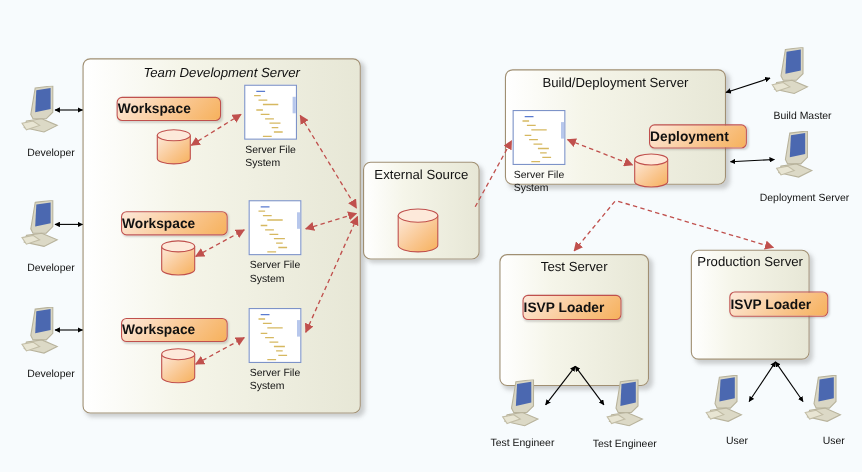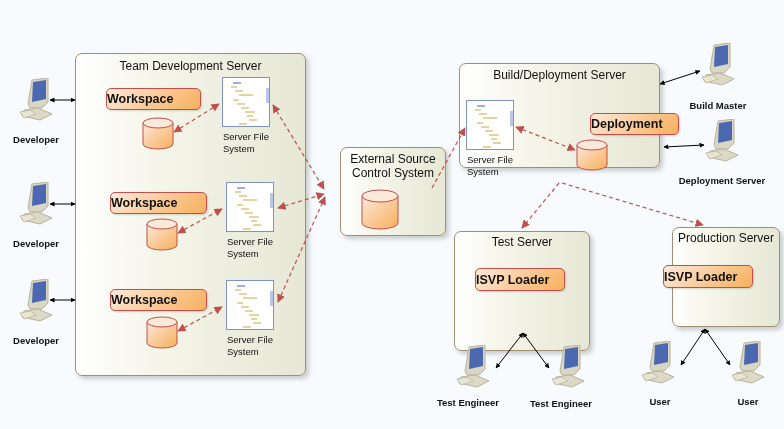--- a/index.html
+++ b/index.html
@@ -6,48 +6,47 @@
   body { width:784px; height:429px; background:#f7fbfd; position:relative; overflow:hidden;
          font-family:"Liberation Sans", sans-serif; }
   .node { position:absolute; border:1px solid #a08f72; border-radius:7px;
           background:linear-gradient(90deg,#ffffff 0%,#f5f5e9 35%,#e7e7d6 100%);
           box-shadow:3px 3px 4px rgba(120,120,120,0.35); box-sizing:border-box; }
   .node-title { position:absolute; left:0; right:0; text-align:center; font-size:12px; color:#111; }
   .artifact { position:absolute; border:1px solid #c0504d; border-radius:5px; box-sizing:border-box;
               background:linear-gradient(135deg,#fde9da 0%,#f9c58d 60%,#f6b15c 100%);
               font-weight:bold; font-size:12.5px; text-align:left; color:#111;
               box-shadow:1px 1px 2px rgba(0,0,0,0.15); }
-  .label { position:absolute; font-size:9.5px; color:#111; text-align:center; white-space:nowrap;font-weight:bold; }
+  .label { position:absolute; font-size:9.5px; color:#111; text-align:right; white-space:nowrap; }
   .fslabel { position:absolute; font-size:9.5px; color:#111; line-height:12px; }
   .fs { position:absolute; width:48px; height:50px; background:#fff; border:1px solid #7d93c8;
         box-sizing:border-box; overflow:hidden; }
   .pc { position:absolute; width:36px; height:44px; }
   svg.links { position:absolute; left:0; top:0; }
 </style>
 </head>
 <body>
 
-<div class="node" style="left:75px;top:53px;width:231px;height:323px;">
+<div class="node" style="left:75px;top:53px;width:253px;height:323px;font-style:italic;">
   <div class="node-title" style="top:5px;">Team Development Server</div>
 </div>
 
-<div class="node" style="left:340px;top:147px;width:106px;height:89px;">
+<div class="node" style="left:330px;top:147px;width:106px;height:89px;">
   <div class="node-title" style="top:4px;">External Source</div>
-  <div class="node-title" style="top:18px;">Control System</div>
 </div>
 
 <div class="node" style="left:459px;top:63px;width:201px;height:105px;">
   <div class="node-title" style="top:4px;">Build/Deployment Server</div>
 </div>
 
 <div class="node" style="left:454px;top:231px;width:136px;height:120px;">
   <div class="node-title" style="top:3px;">Test Server</div>
 </div>
 
-<div class="node" style="left:672px;top:227px;width:108px;height:100px;">
+<div class="node" style="left:628px;top:227px;width:108px;height:100px;">
   <div class="node-title" style="top:3px;">Production Server</div>
 </div>
 
 <div class="artifact" style="left:106px;top:88px;width:95px;height:22px;line-height:21px;">Workspace</div>
 <div class="artifact" style="left:110px;top:192px;width:97px;height:22px;line-height:21px;">Workspace</div>
 <div class="artifact" style="left:110px;top:289px;width:97px;height:22px;line-height:21px;">Workspace</div>
 <div class="artifact" style="left:550px;top:113px;width:89px;height:22px;line-height:21px;margin-left:40px;">Deployment</div>
 <div class="artifact" style="left:475px;top:268px;width:90px;height:23px;line-height:22px;">ISVP Loader</div>
 <div class="artifact" style="left:663px;top:265px;width:90px;height:23px;line-height:22px;">ISVP Loader</div>
 

